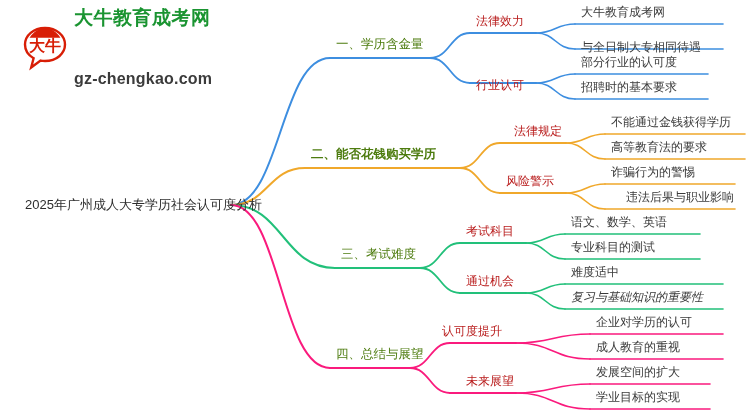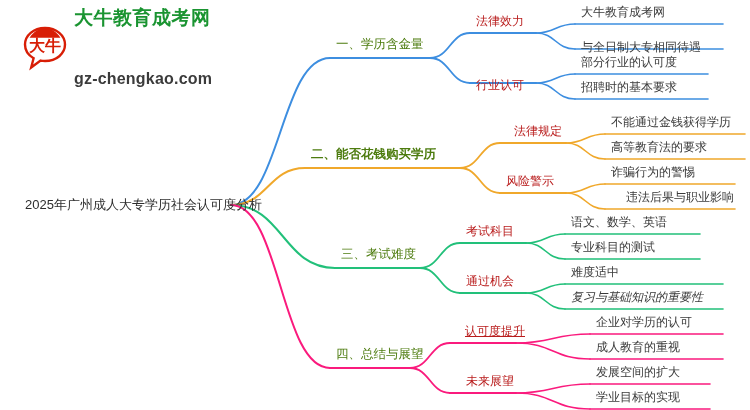--- a/index.html
+++ b/index.html
@@ -181,20 +181,20 @@
 
   <div class="node node-l1" style="left:341px;top:248px;">三、考试难度</div>
   <div class="node node-l2" style="left:466px;top:225px;">考试科目</div>
   <div class="node node-l3" style="left:571px;top:216px;">语文、数学、英语</div>
   <div class="node node-l3" style="left:571px;top:241px;">专业科目的测试</div>
   <div class="node node-l2" style="left:466px;top:275px;">通过机会</div>
   <div class="node node-l3" style="left:571px;top:266px;">难度适中</div>
   <div class="node node-l3" style="left:571px;top:291px;font-style:italic;">复习与基础知识的重要性</div>
 
   <div class="node node-l1" style="left:336px;top:348px;">四、总结与展望</div>
-  <div class="node node-l2" style="left:465px;top:325px;text-decoration:underline;">认可度提升</div>
+  <div class="node node-l2" style="left:442px;top:325px;">认可度提升</div>
   <div class="node node-l3" style="left:596px;top:316px;">企业对学历的认可</div>
   <div class="node node-l3" style="left:596px;top:341px;">成人教育的重视</div>
   <div class="node node-l2" style="left:466px;top:375px;">未来展望</div>
   <div class="node node-l3" style="left:596px;top:366px;">发展空间的扩大</div>
   <div class="node node-l3" style="left:596px;top:391px;">学业目标的实现</div>
 
 </div>
 
 </body></html>

